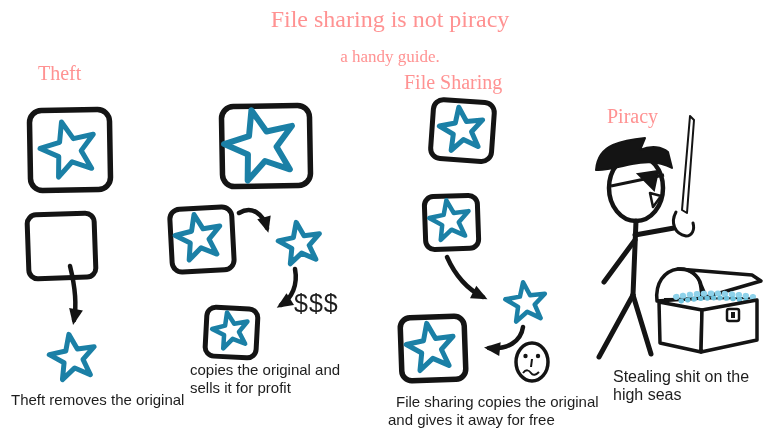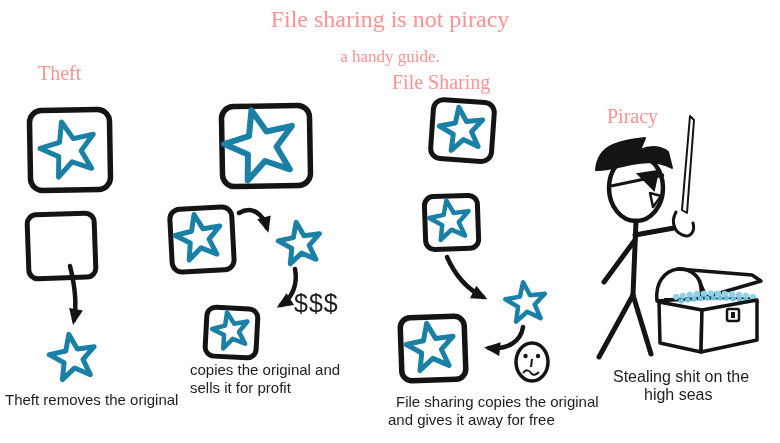--- a/index.html
+++ b/index.html
@@ -11,29 +11,29 @@
     font-family:"Liberation Sans", sans-serif;
   }
   .txt{position:absolute;white-space:nowrap;line-height:1.2;}
   .pink{color:#ff9292;font-family:Liberation Serif, serif;}
   .ink{color:#1d1d1d;}
   #title{top:5px;left:0;width:780px;text-align:center;font-size:24px;}
   #subtitle{top:47px;left:0;width:780px;text-align:center;font-size:17px;}
   #hdr-theft{top:61px;left:38px;font-size:20px;}
   #hdr-gross1{top:59px;left:150px;font-size:18px;}
   #hdr-gross2{top:79px;left:184px;font-size:18px;}
-  #hdr-fs{top:70px;left:392px;font-size:20px;}
+  #hdr-fs{top:70px;left:404px;font-size:20px;}
   #hdr-piracy{top:104px;left:607px;font-size:20px;}
-  #cap-theft{top:391px;left:5px;font-size:15px;}
+  #cap-theft{top:391px;left:11px;font-size:15px;}
   #cap-gross1{top:361px;left:190px;font-size:15px;}
   #cap-gross2{top:379px;left:190px;font-size:15px;}
   #cap-fs1{top:393px;left:388px;font-size:15px;margin-left:8px;}
   #cap-fs2{top:411px;left:388px;font-size:15px;}
   #cap-piracy1{top:367px;left:613px;font-size:16px;}
-  #cap-piracy2{top:385px;left:644px;font-size:16px;}
+  #cap-piracy2{top:385px;left:613px;font-size:16px;}
   #money{top:288px;left:294px;font-size:25px;letter-spacing:1px;}
   svg#art{position:absolute;top:0;left:0;}
 </style>
 </head>
 <body>
 
 <div id="canvas">
 
   <svg id="art" width="780" height="443" viewBox="0 0 780 443">
     <defs>

